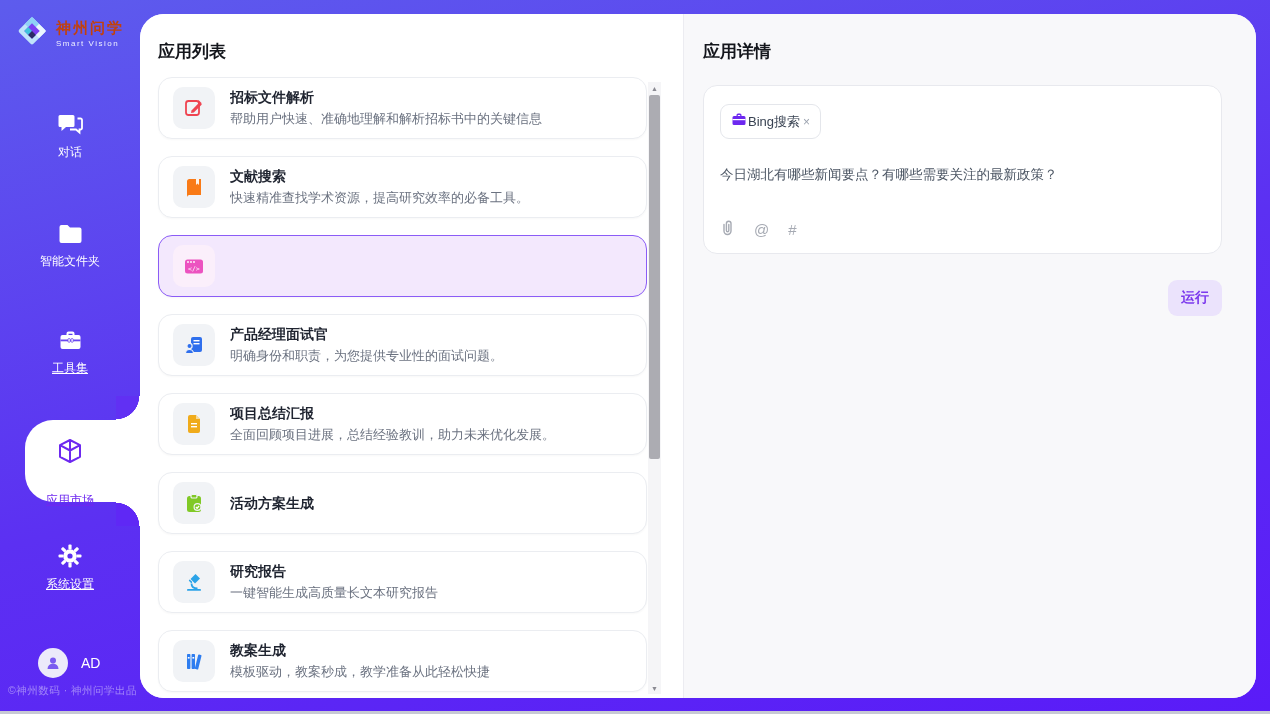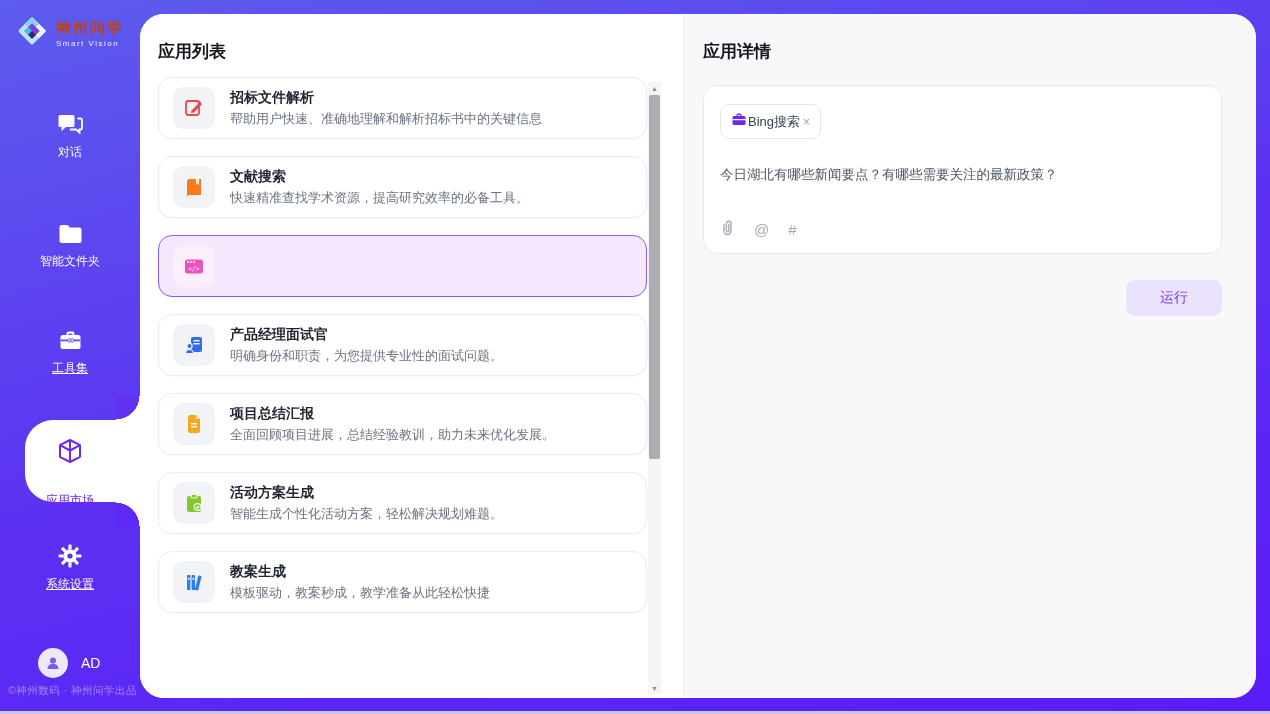--- a/index.html
+++ b/index.html
@@ -67,21 +67,21 @@
     position:relative; padding:18px 16px; }
   .chip { display:inline-flex; align-items:center; gap:1px; border:1px solid #e4e6eb; border-radius:9px;
     background:#fff; padding:7px 10px; cursor:pointer; }
   .chip-label { font-size:13px; color:#374151; }
   .chip-close { font-size:12px; color:#9ca3af; margin-left:2px; cursor:pointer; }
   .query-text { margin-top:27px; font-size:13.5px; color:#4b5563; cursor:text; }
   .icon-row { position:absolute; left:16px; bottom:13px; display:flex; align-items:center; gap:19px; color:#a6aab3; }
   .icon-row .txt-ic { font-size:15px; cursor:pointer; }
   .run-row { text-align:right; margin-top:26px; }
   .run-btn { display:inline-block; background:#ebe3fc; color:#7c3aed; font-size:14px; border:none;
-    border-radius:9px; padding:9px 34px; cursor:pointer; font-family:inherit; }
+    border-radius:9px; padding:9px 13px; cursor:pointer; font-family:inherit;font-weight:bold; }
 </style>
 </head>
 <body>
 
 <div class="sidebar">
 
   <div class="logo">
     <span>
       <svg width="32" height="32" viewBox="0 0 32 32">
         <g transform="rotate(45 16 16)">
@@ -257,24 +257,37 @@
         <span class="tile" style="color: rgb(128, 201, 38);">
           <svg width="22" height="22" viewBox="0 0 22 22">
             <rect x="4" y="4" width="14" height="16" rx="2.5" fill="currentColor"></rect>
             <rect x="8" y="2.5" width="6" height="3.5" rx="1.2" fill="currentColor" stroke="#f1f3f6" stroke-width="1.2"></rect>
             <circle cx="14.5" cy="15" r="3.4" fill="currentColor" stroke="#f1f3f6" stroke-width="1.2"></circle>
             <path d="M12.9 15 l1.2 1.2 2 -2.2" stroke="#fff" stroke-width="1.3" fill="none"></path>
           </svg>
         </span>
         <span class="card-text">
           <div class="card-title">活动方案生成</div>
-          <div class="card-desc">智能生成个性化活动方案，轻松解决规划难题。</div>
-        </span>
-      </div>
-
+        </span>
+      </div>
+
+      <div class="card">
+        <span class="tile" style="color: rgb(43, 163, 232);">
+          <svg width="22" height="22" viewBox="0 0 22 22">
+            <path d="M12.5 3 L17 7.5 L12 12.5 L7.5 8 Z" fill="currentColor"></path>
+            <path d="M8.5 12.5 c0 3.5 2.5 5 6 5" stroke="currentColor" stroke-width="1.8" fill="none"></path>
+            <rect x="4" y="18" width="14" height="1.8" rx="0.9" fill="currentColor"></rect>
+            <rect x="5.5" y="9.5" width="4" height="1.6" rx="0.8" transform="rotate(45 7.5 10.3)" fill="currentColor"></rect>
+          </svg>
+        </span>
+        <span class="card-text">
+          <div class="card-title">研究报告</div>
+          <div class="card-desc">一键智能生成高质量长文本研究报告</div>
+        </span>
+      </div>
 
       <div class="card">
         <span class="tile" style="color: rgb(46, 125, 240);">
           <svg width="22" height="22" viewBox="0 0 22 22">
             <rect x="4" y="4" width="3.4" height="15" rx="0.8" fill="currentColor"></rect>
             <rect x="8.6" y="4" width="3.4" height="15" rx="0.8" fill="currentColor"></rect>
             <rect x="13.5" y="4.5" width="3.4" height="15" rx="0.8" transform="rotate(14 15.2 12)" fill="currentColor"></rect>
             <rect x="4.8" y="7" width="1.8" height="1.6" fill="#fff"></rect>
               <rect x="9.4" y="7" width="1.8" height="1.6" fill="#fff"></rect>
           </svg>

